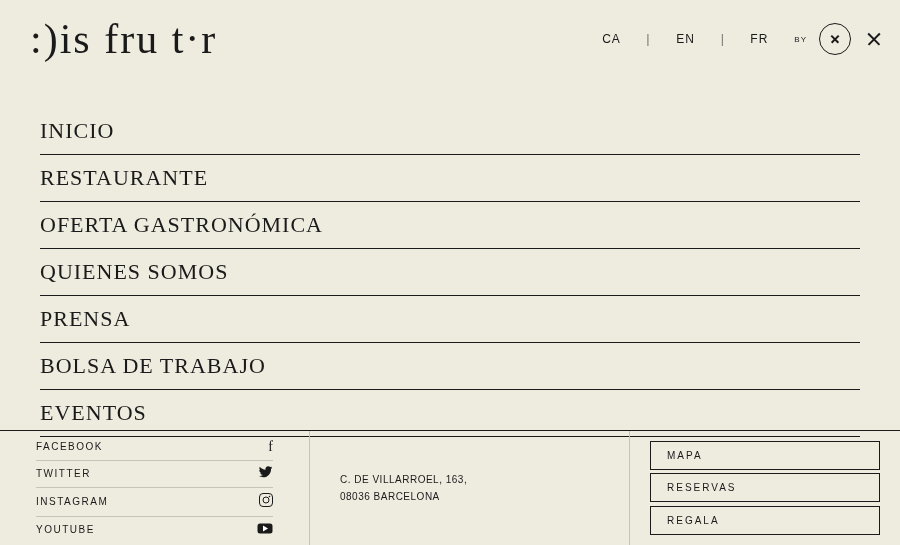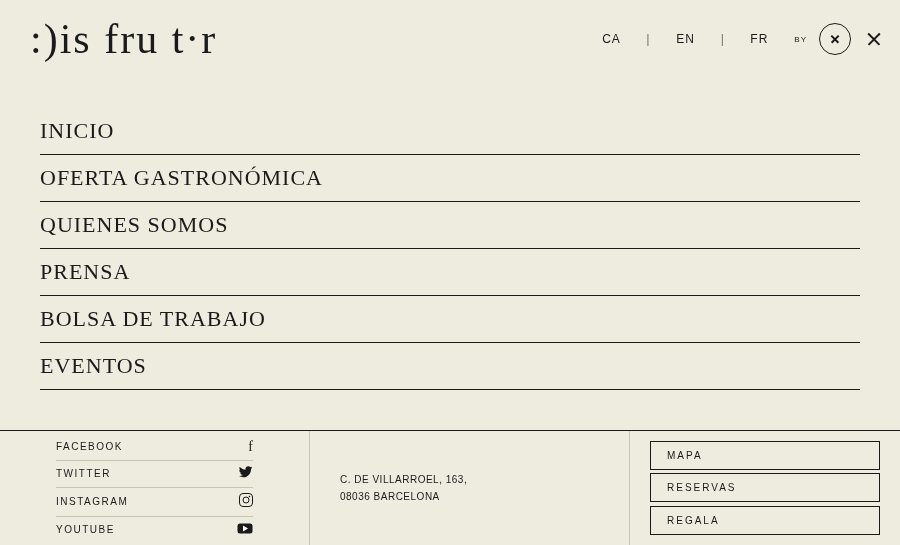--- a/index.html
+++ b/index.html
@@ -124,21 +124,21 @@
       left: 0;
       right: 0;
       height: 115px;
       display: flex;
       align-items: stretch;
       border-top: 1px solid #1a1a1a;
     }
 
     .footer-social {
       width: 310px;
-      padding: 0 56px;
+      padding: 0 36px;
       display: flex;
       flex-direction: column;
       justify-content: center;
       border-right: 1px solid #c8c5b8;
     }
 
     .social-item {
       display: flex;
       align-items: center;
       justify-content: space-between;
@@ -259,20 +259,21 @@
       <div class="x-cross"></div>
     </div>
     <div class="close-btn">
       <div class="close-x"></div>
     </div>
   </div>
 </div>
 
 <nav class="main-nav">
   <div class="nav-item">INICIO</div>
+  <div class="nav-item">RESTAURANTE</div>
   <div class="nav-item">OFERTA GASTRONÓMICA</div>
   <div class="nav-item">QUIENES SOMOS</div>
   <div class="nav-item">PRENSA</div>
   <div class="nav-item">BOLSA DE TRABAJO</div>
   <div class="nav-item">EVENTOS</div>
 </nav>
 
 <div class="footer">
 
   <div class="footer-social">

